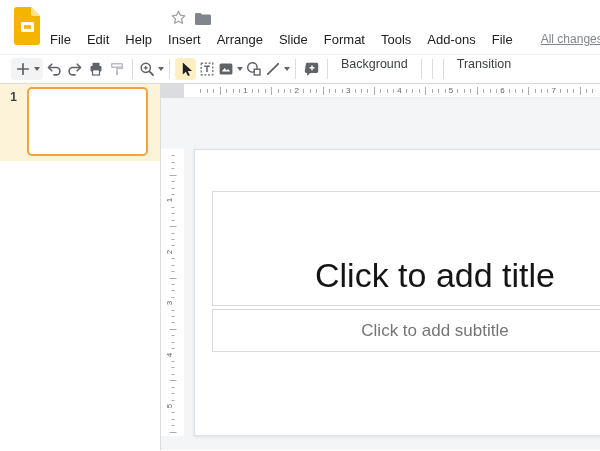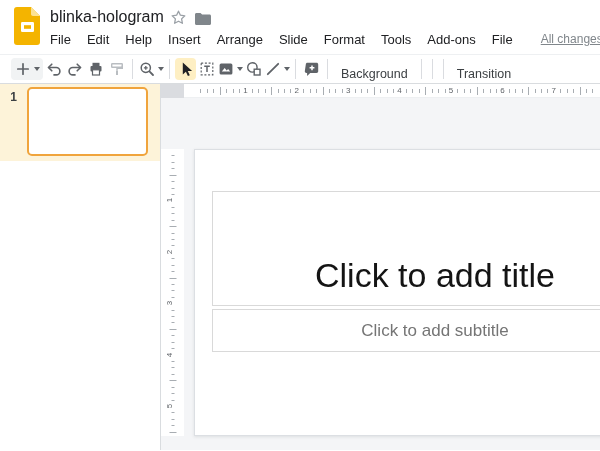--- a/index.html
+++ b/index.html
@@ -17,21 +17,21 @@
   .menu-item { font-size:13px; color:#202124; white-space:nowrap; cursor:default; }
   .save-status { margin-left:12px; font-size:12px; color:#80868b; text-decoration:underline; white-space:nowrap; }
 
   
   .toolbar { height:29px; background:#fff; border-bottom:1px solid #d9dcdf; display:flex; align-items:center; padding-left:11px; overflow:hidden; }
   .tbtn { height:22px; min-width:21px; display:flex; align-items:center; justify-content:center; border-radius:4px; flex:none; }
   .tbtn.pill { background:#f1f3f4; padding:0 3px; }
   .tbtn.active { background:#feefc3; }
   .sep { width:1px; height:20px; background:#dadce0; margin:0 5px; flex:none; }
   .caret { width:0; height:0; border-left:3.5px solid transparent; border-right:3.5px solid transparent; border-top:4px solid #5f6368; margin-left:2px; flex:none; }
-  .tlabel { font-size:12.5px; color:#3c4043; padding:0 8px; height:24px; display:flex; align-items:flex-end; white-space:nowrap; flex:none; border-radius:4px; }
+  .tlabel { font-size:12.5px; color:#3c4043; padding:0 8px; height:24px; display:flex; align-items:flex-start; white-space:nowrap; flex:none; border-radius:4px; }
   .tlabel .caret { margin-left:5px; }
 
   
   .content { display:flex; height:366px; }
   .filmstrip { width:161px; border-right:1px solid #d9dcdf; background:#fff; flex:none; }
   .slide-row { height:77px; display:flex; }
   .slide-row.selected { background:#fdf3d9; }
   .slide-num { width:27px; text-align:center; font-size:12px; color:#3c4043; padding-top:6px; font-weight:bold; }
   .thumb { margin-top:3px; width:121px; height:69px; background:#fff; border:2px solid #f0a43c; border-radius:5px; }
 
@@ -63,21 +63,20 @@
 
   <div class="header">
     <div class="logo">
       <svg width="28" height="38" viewBox="0 0 28 38">
         <path d="M4 0 C2 0 1 1 1 3 v32 c0 2 1 3 3 3 h20 c2 0 3 -1 3 -3 V9 L18 0 Z" fill="#F4B400"></path>
         <path d="M18 0 l9 9 h-7 c-1.2 0 -2 -.8 -2 -2 Z" fill="#FCE293"></path>
         <rect x="8" y="15" width="13" height="10" rx="1.2" fill="#fff"></rect>
         <rect x="11" y="18.2" width="7" height="3.6" fill="#F4B400"></rect>
       </svg>
     </div>
-    <div class="doc-title">blinka-hologram</div>
     <span class="star-icon">
       <svg width="15" height="15" viewBox="0 0 15 15">
           <path d="M7.5 1.2l1.9 4 4.4.6-3.2 3.1.8 4.4-3.9-2.1-3.9 2.1.8-4.4L1.2 5.8l4.4-.6z" fill="none" stroke="#9aa0a6" stroke-width="1.3" stroke-linejoin="round"></path>
         </svg>
     </span>
     <span class="folder-icon">
       <svg width="17" height="13" viewBox="0 0 17 13">
           <path d="M1 2.5C1 1.6 1.6 1 2.5 1h4l1.6 1.6h7.4c.9 0 1.5.6 1.5 1.5v7.4c0 .9-.6 1.5-1.5 1.5h-13c-.9 0-1.5-.6-1.5-1.5z" fill="#80868b"></path>
         </svg>
     </span>

